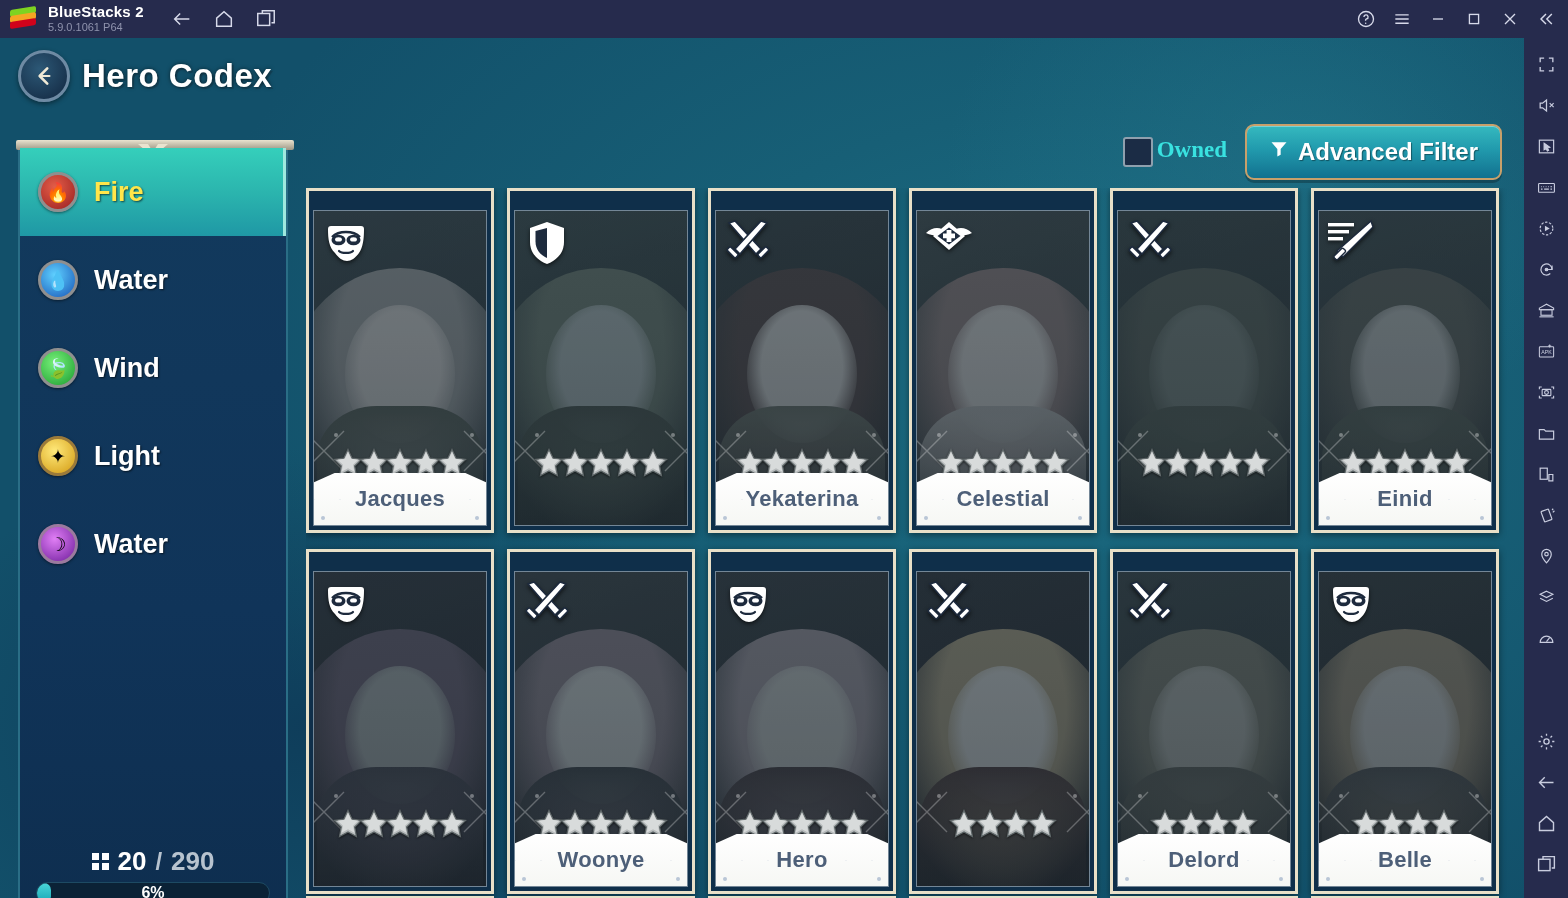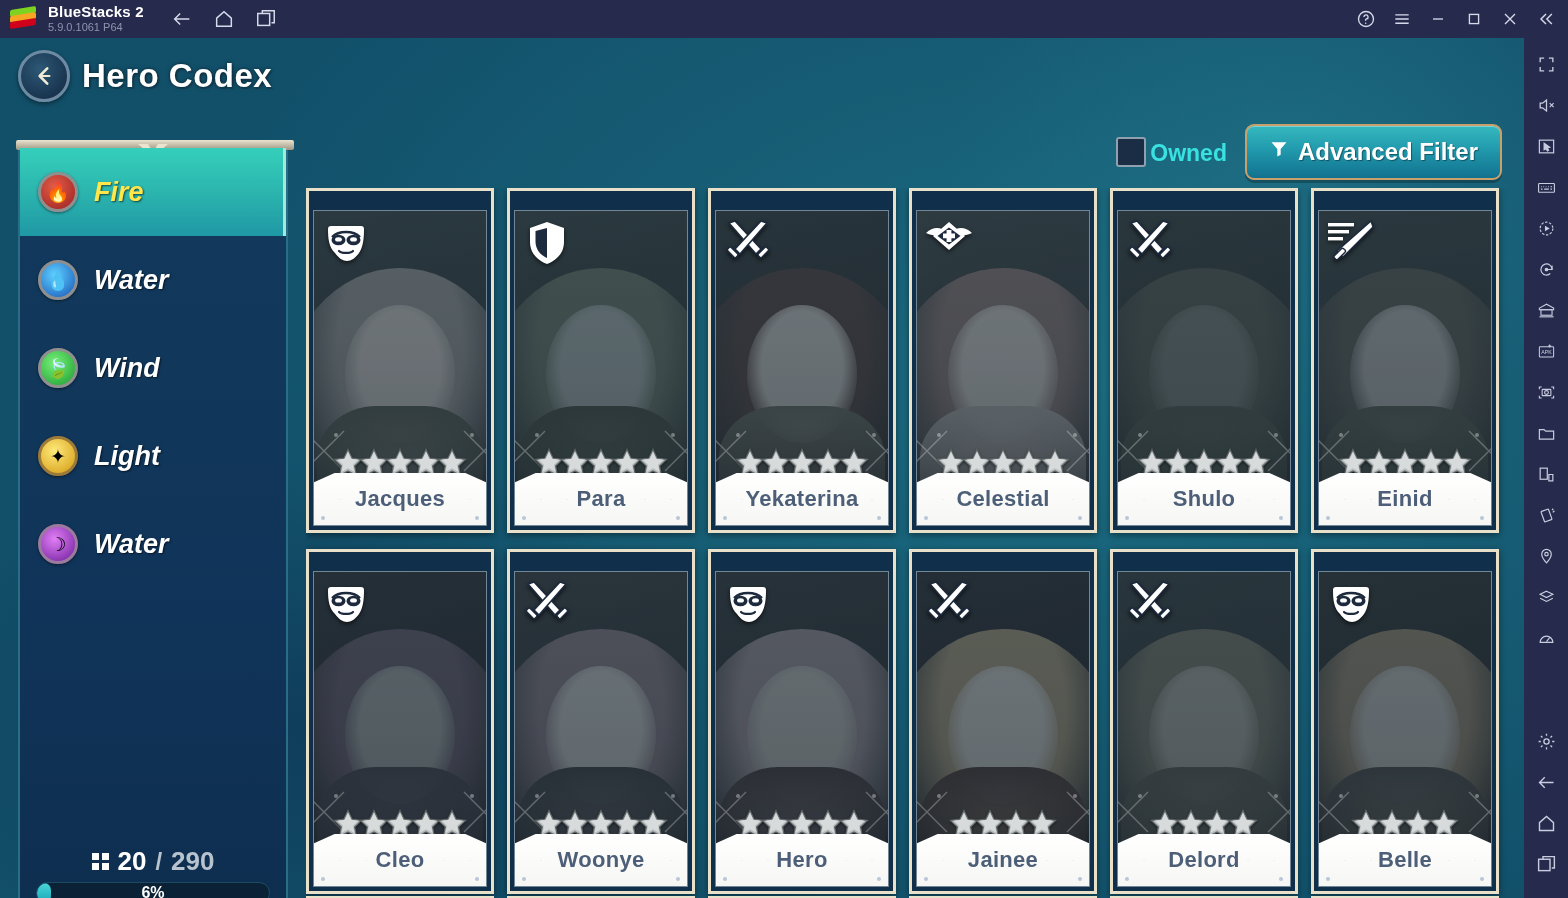--- a/index.html
+++ b/index.html
@@ -65,21 +65,21 @@
     border:3px solid #6e8aa3; display:flex; align-items:center; justify-content:center;
     box-shadow:0 2px 5px rgba(0,0,0,.45); cursor:pointer;
   }
   .codex-title{
     color:#ffffff; font-size:33px; font-weight:bold; letter-spacing:.5px;
     text-shadow:0 0 4px rgba(0,0,0,.55), 2px 2px 0 rgba(20,60,80,.6);
   }
 
   
   .top-controls{ position:absolute; right:22px; top:86px; display:flex; align-items:center; gap:18px; z-index:6; }
-  .owned-wrap{ display:flex; align-items:flex-end; gap:4px; cursor:pointer; }
+  .owned-wrap{ display:flex; align-items:flex-start; gap:4px; cursor:pointer;font-family:Liberation Serif, serif; }
   .owned-box{
     width:30px; height:30px; background:#1b2c45; border:2px solid #8fa0ae; border-radius:3px;
   }
   .owned-label{ color:#39e2e0; font-size:23px; font-weight:bold; }
   .btn-teal{
     height:56px; display:flex; align-items:center; justify-content:center; gap:9px;
     padding:0 22px;
     background:linear-gradient(180deg,#35b9bf 0%, #219aad 45%, #12718f 100%);
     border:2px solid #c9a06a; border-radius:9px;
     color:#ffffff; font-size:24px; font-weight:bold; cursor:pointer;
@@ -119,21 +119,21 @@
     border:3px solid #8f8f8f; flex:0 0 40px;
     display:flex; align-items:center; justify-content:center;
     box-shadow:0 1px 3px rgba(0,0,0,.5);
   }
   .orb.fire  { background:radial-gradient(circle at 40% 35%, #e35d48, #9a2020); }
   .orb.water { background:radial-gradient(circle at 40% 35%, #5fd0ff, #1756b8); }
   .orb.wind  { background:radial-gradient(circle at 40% 35%, #77f07a, #1b9c2e); }
   .orb.light { background:radial-gradient(circle at 40% 35%, #ffe97a, #d39a12); border-color:#9b7a3a;}
   .orb.dark  { background:radial-gradient(circle at 40% 35%, #e07ef5, #6e1d9b); border-color:#9b7a9e;}
   .orb span{ font-size:19px; line-height:1; }
-  .elem-label{ color:#ffffff; font-size:27px; font-weight:bold; text-shadow:1px 1px 2px rgba(0,0,0,.6);font-style:italic; }
+  .elem-label{ color:#ffffff; font-size:27px; font-weight:bold; text-shadow:1px 1px 2px rgba(0,0,0,.6); }
   .elem.active .elem-label{ color:#ffe64a; }
 
   .side-footer{ position:absolute; left:0; bottom:14px; width:100%; padding:0 16px; }
   .count-row{ display:flex; align-items:center; justify-content:center; gap:9px; margin-bottom:5px; }
   .grid-ico{ display:grid; grid-template-columns:7px 7px; gap:3px; }
   .grid-ico i{ width:7px; height:7px; background:#ffffff; display:block; }
   .count-have{ color:#ffffff; font-size:26px; font-weight:bold; }
   .count-sep{ color:#b7c3cf; font-size:24px; font-weight:bold; }
   .count-total{ color:#b7c3cf; font-size:26px; font-weight:bold; }
   .pbar{
@@ -574,25 +574,20 @@
   </svg>
             <svg class="star" viewBox="0 0 32 31">
     <path d="M16 1.5l4.4 9.4 10.1 1.3-7.4 7 1.9 10.2L16 24.5 6.9 29.4l1.9-10.2-7.4-7 10.1-1.3z" fill="#b8bcbd" stroke="#5e6668" stroke-width="1.3"></path>
     <path d="M16 4.4l3.4 7.2 7.6 1-5.6 5.2 1.4 7.6L16 21.6l-6.8 3.8 1.4-7.6-5.6-5.2 7.6-1z" fill="#d8dbdb"></path>
   </svg>
             <svg class="star" viewBox="0 0 32 31">
     <path d="M16 1.5l4.4 9.4 10.1 1.3-7.4 7 1.9 10.2L16 24.5 6.9 29.4l1.9-10.2-7.4-7 10.1-1.3z" fill="#b8bcbd" stroke="#5e6668" stroke-width="1.3"></path>
     <path d="M16 4.4l3.4 7.2 7.6 1-5.6 5.2 1.4 7.6L16 21.6l-6.8 3.8 1.4-7.6-5.6-5.2 7.6-1z" fill="#d8dbdb"></path>
   </svg>
           </div>
-      <div class="namebar">
-        <span>Para</span>
-        <i class="corner-dot" style="left:7px"></i>
-            <i class="corner-dot" style="right:7px"></i>
-      </div>
     </div>
       </div>
       <div class="card">
     <div class="card-inner">
       <div class="art">
         <div class="bg" style="background:linear-gradient(160deg, #1c4c62 0%, #12344a 100%)"></div>
         <div class="fig" style="left:-18%;top:18%;width:136%;height:86%;background:radial-gradient(ellipse at 50% 30%, #5c4a55 0%, #5c4a55 38%, rgba(0,0,0,0) 72%);"></div>
         <div class="fig" style="left:18%;top:30%;width:64%;height:44%;background:radial-gradient(ellipse at 50% 45%, #c9d8de 0%, #c9d8de 52%, rgba(0,0,0,0) 78%);"></div>
         <div class="fig" style="left:2%;top:62%;width:96%;height:46%;border-radius:36% 36% 0 0;background:linear-gradient(180deg, #577a6d, rgba(10,30,46,.1));"></div>
         <div class="lockveil"></div>
@@ -735,25 +730,20 @@
   </svg>
             <svg class="star" viewBox="0 0 32 31">
     <path d="M16 1.5l4.4 9.4 10.1 1.3-7.4 7 1.9 10.2L16 24.5 6.9 29.4l1.9-10.2-7.4-7 10.1-1.3z" fill="#b8bcbd" stroke="#5e6668" stroke-width="1.3"></path>
     <path d="M16 4.4l3.4 7.2 7.6 1-5.6 5.2 1.4 7.6L16 21.6l-6.8 3.8 1.4-7.6-5.6-5.2 7.6-1z" fill="#d8dbdb"></path>
   </svg>
             <svg class="star" viewBox="0 0 32 31">
     <path d="M16 1.5l4.4 9.4 10.1 1.3-7.4 7 1.9 10.2L16 24.5 6.9 29.4l1.9-10.2-7.4-7 10.1-1.3z" fill="#b8bcbd" stroke="#5e6668" stroke-width="1.3"></path>
     <path d="M16 4.4l3.4 7.2 7.6 1-5.6 5.2 1.4 7.6L16 21.6l-6.8 3.8 1.4-7.6-5.6-5.2 7.6-1z" fill="#d8dbdb"></path>
   </svg>
           </div>
-      <div class="namebar">
-        <span>Shulo</span>
-        <i class="corner-dot" style="left:7px"></i>
-            <i class="corner-dot" style="right:7px"></i>
-      </div>
     </div>
       </div>
       <div class="card">
     <div class="card-inner">
       <div class="art">
         <div class="bg" style="background:linear-gradient(160deg, #1e5568 0%, #133e52 100%)"></div>
         <div class="fig" style="left:-18%;top:18%;width:136%;height:86%;background:radial-gradient(ellipse at 50% 30%, #4a6a68 0%, #4a6a68 38%, rgba(0,0,0,0) 72%);"></div>
         <div class="fig" style="left:18%;top:30%;width:64%;height:44%;background:radial-gradient(ellipse at 50% 45%, #a7c3cb 0%, #a7c3cb 52%, rgba(0,0,0,0) 78%);"></div>
         <div class="fig" style="left:2%;top:62%;width:96%;height:46%;border-radius:36% 36% 0 0;background:linear-gradient(180deg, #3e6e62, rgba(10,30,46,.1));"></div>
         <div class="lockveil"></div>
@@ -847,25 +837,20 @@
   </svg>
             <svg class="star" viewBox="0 0 32 31">
     <path d="M16 1.5l4.4 9.4 10.1 1.3-7.4 7 1.9 10.2L16 24.5 6.9 29.4l1.9-10.2-7.4-7 10.1-1.3z" fill="#b8bcbd" stroke="#5e6668" stroke-width="1.3"></path>
     <path d="M16 4.4l3.4 7.2 7.6 1-5.6 5.2 1.4 7.6L16 21.6l-6.8 3.8 1.4-7.6-5.6-5.2 7.6-1z" fill="#d8dbdb"></path>
   </svg>
             <svg class="star" viewBox="0 0 32 31">
     <path d="M16 1.5l4.4 9.4 10.1 1.3-7.4 7 1.9 10.2L16 24.5 6.9 29.4l1.9-10.2-7.4-7 10.1-1.3z" fill="#b8bcbd" stroke="#5e6668" stroke-width="1.3"></path>
     <path d="M16 4.4l3.4 7.2 7.6 1-5.6 5.2 1.4 7.6L16 21.6l-6.8 3.8 1.4-7.6-5.6-5.2 7.6-1z" fill="#d8dbdb"></path>
   </svg>
           </div>
-      <div class="namebar">
-        <span>Cleo</span>
-        <i class="corner-dot" style="left:7px"></i>
-            <i class="corner-dot" style="right:7px"></i>
-      </div>
     </div>
       </div>
       <div class="card">
     <div class="card-inner">
       <div class="art">
         <div class="bg" style="background:linear-gradient(160deg, #244b63 0%, #15314a 100%)"></div>
         <div class="fig" style="left:-18%;top:18%;width:136%;height:86%;background:radial-gradient(ellipse at 50% 30%, #8c7ea6 0%, #8c7ea6 38%, rgba(0,0,0,0) 72%);"></div>
         <div class="fig" style="left:18%;top:30%;width:64%;height:44%;background:radial-gradient(ellipse at 50% 45%, #b9d2dc 0%, #b9d2dc 52%, rgba(0,0,0,0) 78%);"></div>
         <div class="fig" style="left:2%;top:62%;width:96%;height:46%;border-radius:36% 36% 0 0;background:linear-gradient(180deg, #2c4862, rgba(10,30,46,.1));"></div>
         <div class="lockveil"></div>
@@ -1006,25 +991,20 @@
   </svg>
             <svg class="star" viewBox="0 0 32 31">
     <path d="M16 1.5l4.4 9.4 10.1 1.3-7.4 7 1.9 10.2L16 24.5 6.9 29.4l1.9-10.2-7.4-7 10.1-1.3z" fill="#b8bcbd" stroke="#5e6668" stroke-width="1.3"></path>
     <path d="M16 4.4l3.4 7.2 7.6 1-5.6 5.2 1.4 7.6L16 21.6l-6.8 3.8 1.4-7.6-5.6-5.2 7.6-1z" fill="#d8dbdb"></path>
   </svg>
             <svg class="star" viewBox="0 0 32 31">
     <path d="M16 1.5l4.4 9.4 10.1 1.3-7.4 7 1.9 10.2L16 24.5 6.9 29.4l1.9-10.2-7.4-7 10.1-1.3z" fill="#b8bcbd" stroke="#5e6668" stroke-width="1.3"></path>
     <path d="M16 4.4l3.4 7.2 7.6 1-5.6 5.2 1.4 7.6L16 21.6l-6.8 3.8 1.4-7.6-5.6-5.2 7.6-1z" fill="#d8dbdb"></path>
   </svg>
           </div>
-      <div class="namebar">
-        <span>Jainee</span>
-        <i class="corner-dot" style="left:7px"></i>
-            <i class="corner-dot" style="right:7px"></i>
-      </div>
     </div>
       </div>
       <div class="card">
     <div class="card-inner">
       <div class="art">
         <div class="bg" style="background:linear-gradient(160deg, #1d4f63 0%, #12374c 100%)"></div>
         <div class="fig" style="left:-18%;top:18%;width:136%;height:86%;background:radial-gradient(ellipse at 50% 30%, #6a7f6a 0%, #6a7f6a 38%, rgba(0,0,0,0) 72%);"></div>
         <div class="fig" style="left:18%;top:30%;width:64%;height:44%;background:radial-gradient(ellipse at 50% 45%, #9ab2ae 0%, #9ab2ae 52%, rgba(0,0,0,0) 78%);"></div>
         <div class="fig" style="left:2%;top:62%;width:96%;height:46%;border-radius:36% 36% 0 0;background:linear-gradient(180deg, #4c6560, rgba(10,30,46,.1));"></div>
         <div class="lockveil"></div>

